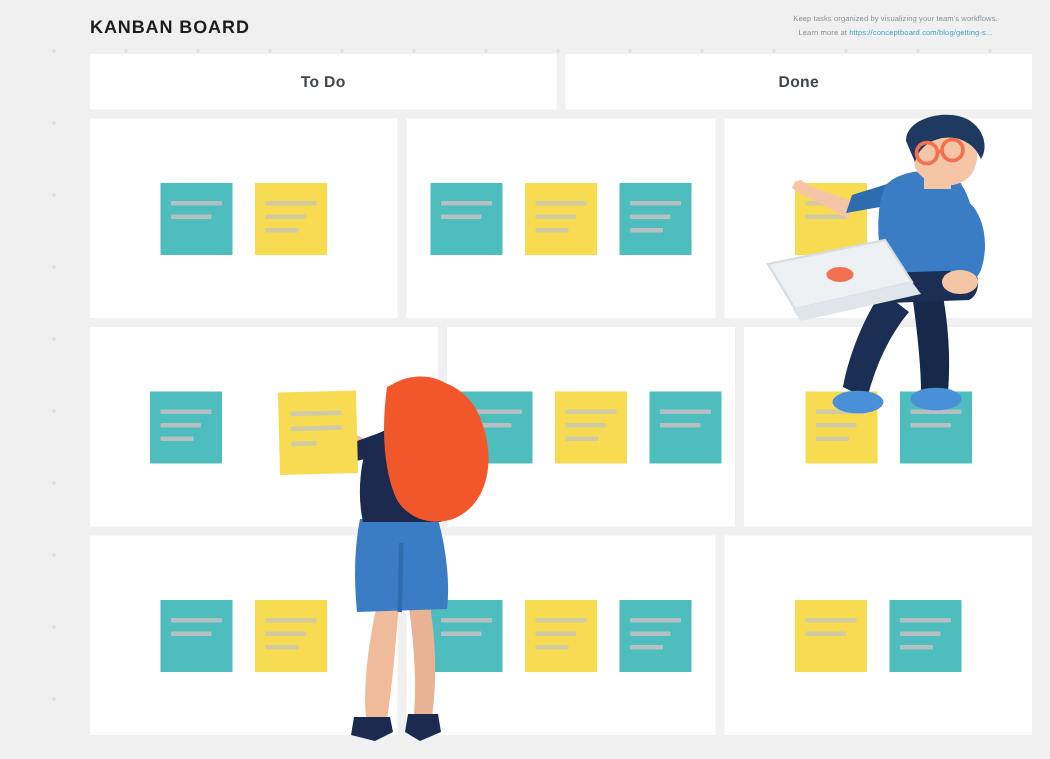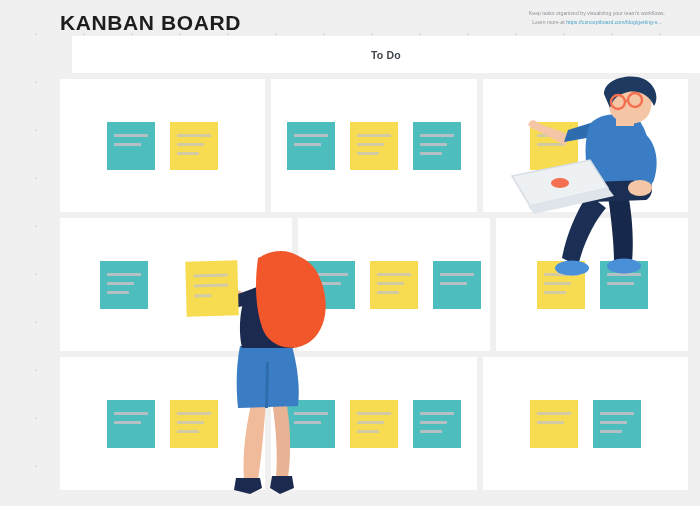--- a/index.html
+++ b/index.html
@@ -27,21 +27,21 @@
     position: relative;
     width: 700px;
     height: 506px;
   }
 
   
   #board-title {
     position: absolute;
     left: 60px;
     top: 11px;
-    font-size: 21px;
+    font-size: 12px;
     font-weight: bold;
     letter-spacing: 0.6px;
     color: #1d1d1f;
   }
 
   #attribution {
     position: absolute;
     right: 12px;
     top: 9px;
     width: 182px;
@@ -58,21 +58,21 @@
     position: absolute;
     left: 60px;
     top: 36px;
     width: 628px;
     height: 458px;
   }
 
   .col-head-row {
     position: absolute;
     top: 0;
-    left: 12px;
+    left: 0;
     width: 628px;
     height: 37px;
     display: flex;
     gap: 6px;
   }
   .col-head {
     flex: 1;
     background: #ffffff;
     display: flex;
     align-items: center;
@@ -198,20 +198,21 @@
     <div>Keep tasks organized by visualizing your team's workflows.</div>
     <div>
       <span>Learn more at </span><span class="link">https://conceptboard.com/blog/getting-s...</span>
     </div>
   </div>
 
   <div id="board">
 
     <div class="col-head-row">
       <div class="col-head">To Do</div>
+      <div class="col-head">Done</div>
     </div>
 
     <div class="rows" id="rows-container">
         <div class="row r0">
           <div class="row-label">Team A</div>
           <div class="cell">
             <div class="card teal">
               <div class="lines">
                 <div class="ln w100"></div>
                 <div class="ln w80"></div>

